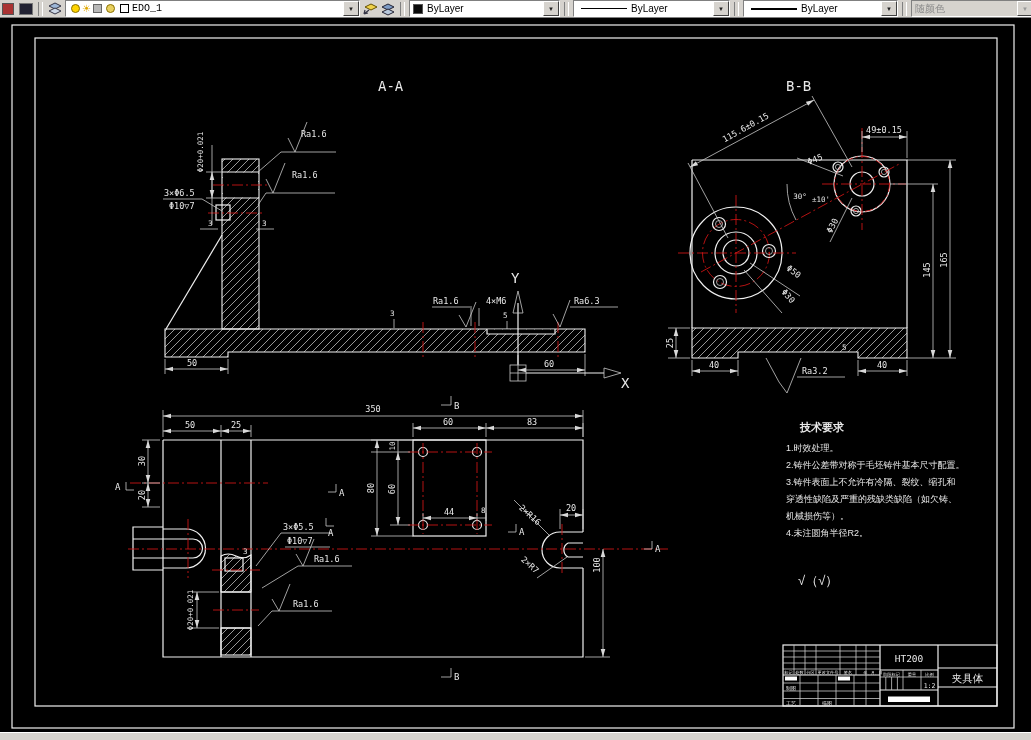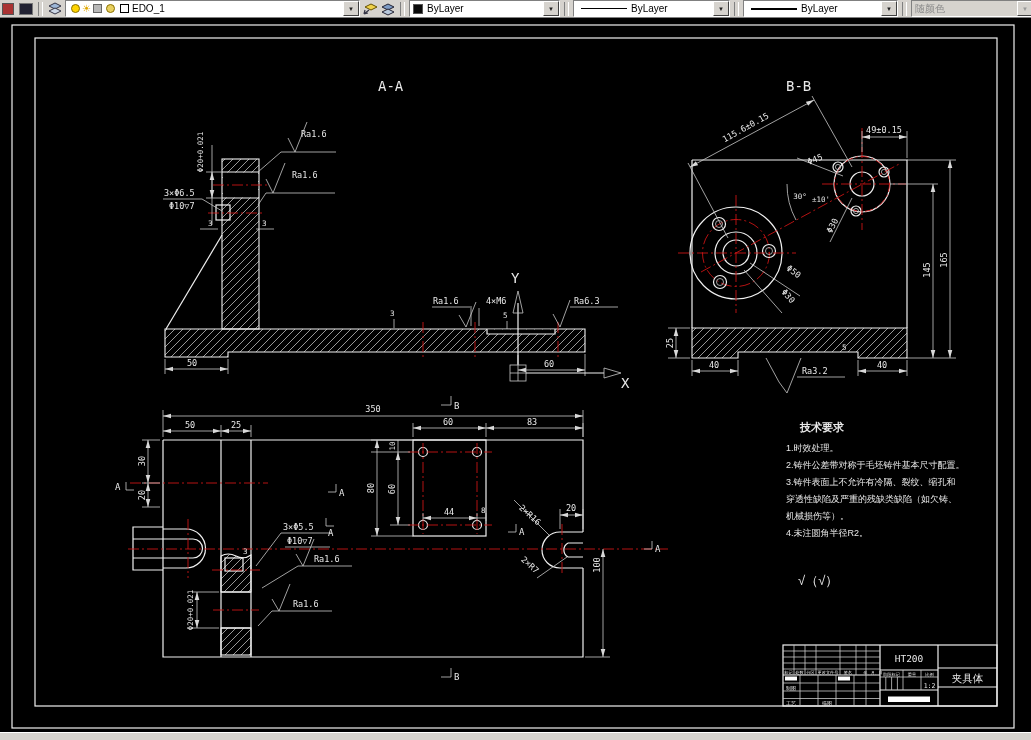--- a/index.html
+++ b/index.html
@@ -39,21 +39,21 @@
         <path d="M8,1 L14,4 8,7 2,4Z" fill="#9db6d6" stroke="#334"></path>
         <path d="M8,6 L14,9 8,12 2,9Z" fill="#ccd6e4" stroke="#334"></path>
       </svg>
   </span>
   <div class="combo" style="width:290px">
     <span class="sw" style="width:7px;height:7px;border-radius:50%;background:#ffd400;border:1px solid #8a7000;margin:0 2px;"></span>
     <span style="color:#e0a800;font-size:10px;line-height:10px;">☀</span>
     <span class="sw" style="width:7px;height:7px;background:#b8b8b8;border:1px solid #666;margin:0 2px;"></span>
     <span class="sw" style="width:7px;height:7px;border-radius:50%;background:#e8d060;border:1px solid #8a7000;margin:0 2px;"></span>
     <span class="sw" style="width:7px;height:7px;background:#fff;border:1px solid #000;margin:0 3px;"></span>
-    <span style="font-family:Liberation Sans, sans-serif;">EDO_1</span>
+    <span style="font-family:Liberation Mono, monospace;">EDO_1</span>
     <span class="grow"></span>
       <span class="cmb-btn">▼</span>
   </div>
   <span class="tb-ic">
     <svg width="16" height="14">
         <path d="M9,2 L15,5 9,8 3,5Z" fill="#f0d24a" stroke="#665200"></path>
         <path d="M2,12 L7,8 M2,12 l4,-1 M2,12 l1,-4" stroke="#334" stroke-width="1.2"></path>
       </svg>
   </span>
   <span class="tb-ic">

